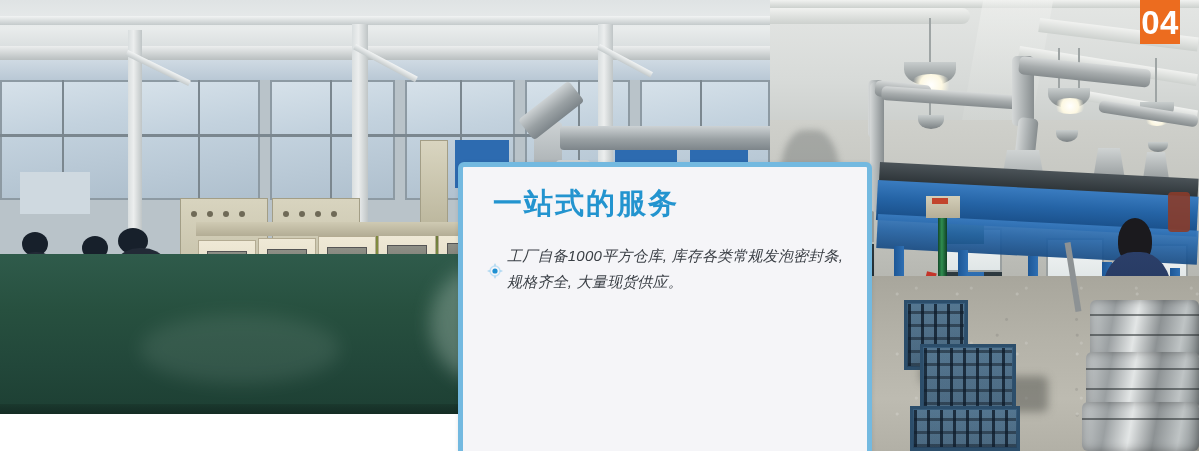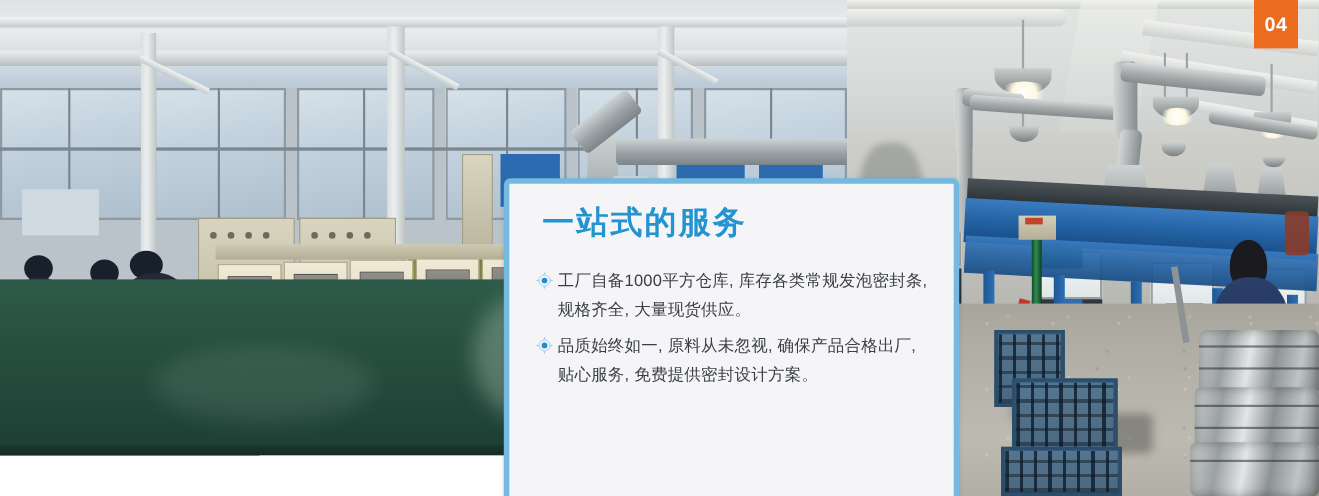--- a/index.html
+++ b/index.html
@@ -100,30 +100,30 @@
   .r-shadow{position:absolute;background:rgba(60,62,58,.42);filter:blur(4px);border-radius:6px;}
   .r-worker-body{position:absolute;background:linear-gradient(180deg,#2b3f69,#203055);border-radius:45% 45% 14% 14%/38% 38% 10% 10%;}
   .r-worker-head{position:absolute;background:#1b1a1e;border-radius:50% 50% 44% 44%;}
   .r-drum{position:absolute;background:linear-gradient(100deg,#c9cdce 0%,#9ba0a2 22%,#e3e6e6 42%,#8d9294 62%,#bfc4c5 82%,#7e8486 100%);
           border-radius:6px;box-shadow:inset 0 0 10px rgba(0,0,0,.35);}
   .r-drumband{position:absolute;height:2px;background:rgba(40,45,48,.55);}
 
   
   .badge{position:absolute;left:1140px;top:0;width:40px;height:44px;
          display:flex;align-items:center;justify-content:center;}
-  .badge-num{color:#ffffff;font-size:18px;font-weight:bold;letter-spacing:.5px;line-height:1;}
+  .badge-num{color:#ffffff;font-size:33px;font-weight:bold;letter-spacing:.5px;line-height:1;}
 
   
   .card{position:absolute;left:458px;top:142px;width:404px;height:301px;
         background:#f5f5f8;border:5px solid #ec4899;border-radius:6px;
         box-shadow:0 1px 4px rgba(0,0,0,.10);overflow:hidden;margin-top:20px;}
   .card-title{position:absolute;left:30px;top:22px;color:#2394cf;
               font-size:29px;font-weight:bold;letter-spacing:2px;line-height:1;}
   .card-list{position:absolute;left:24px;top:76px;right:18px;}
-  .li{display:flex;align-items:flex-start;margin-bottom:7px;}
+  .li{display:flex;align-items:center;margin-bottom:7px;font-style:italic;}
   .li-icon{flex:0 0 auto;width:16px;height:16px;margin-top:4px;margin-right:4px;position:relative;}
   .li-text{flex:1 1 auto;color:#3a3f45;font-size:15px;line-height:26px;letter-spacing:.2px;}
   svg{display:block;}
 </style>
 </head>
 <body>
 
 <div id="stage">
 
   <div class="photo-left">
@@ -385,33 +385,18 @@
               <polygon points="0,8 4,6.4 3.2,8 4,9.6"></polygon>
             </g>
             <circle cx="8" cy="8" r="5" fill="none" stroke="#bfe0f5" stroke-width="1.3"></circle>
             <circle cx="8" cy="8" r="2.6" fill="#1e90d2"></circle>
           </svg>
         </span>
         <span class="li-text">工厂自备1000平方仓库, 库存各类常规发泡密封条, 规格齐全, 大量现货供应。</span>
       </div>
 
 
-      <div class="li">
-        <span class="li-icon">
-          <svg width="16" height="16" viewBox="0 0 16 16">
-            <g fill="#9fd0ef">
-              <polygon points="8,0 9.6,4 8,3.2 6.4,4"></polygon>
-              <polygon points="16,8 12,9.6 12.8,8 12,6.4"></polygon>
-              <polygon points="8,16 6.4,12 8,12.8 9.6,12"></polygon>
-              <polygon points="0,8 4,6.4 3.2,8 4,9.6"></polygon>
-            </g>
-            <circle cx="8" cy="8" r="5" fill="none" stroke="#bfe0f5" stroke-width="1.3"></circle>
-            <circle cx="8" cy="8" r="2.6" fill="#1e90d2"></circle>
-          </svg>
-        </span>
-        <span class="li-text">品质始终如一, 原料从未忽视, 确保产品合格出厂, 贴心服务, 免费提供密封设计方案。</span>
-      </div>
 
 
     </div>
   </div>
 
 </div>
 
 </body></html>

